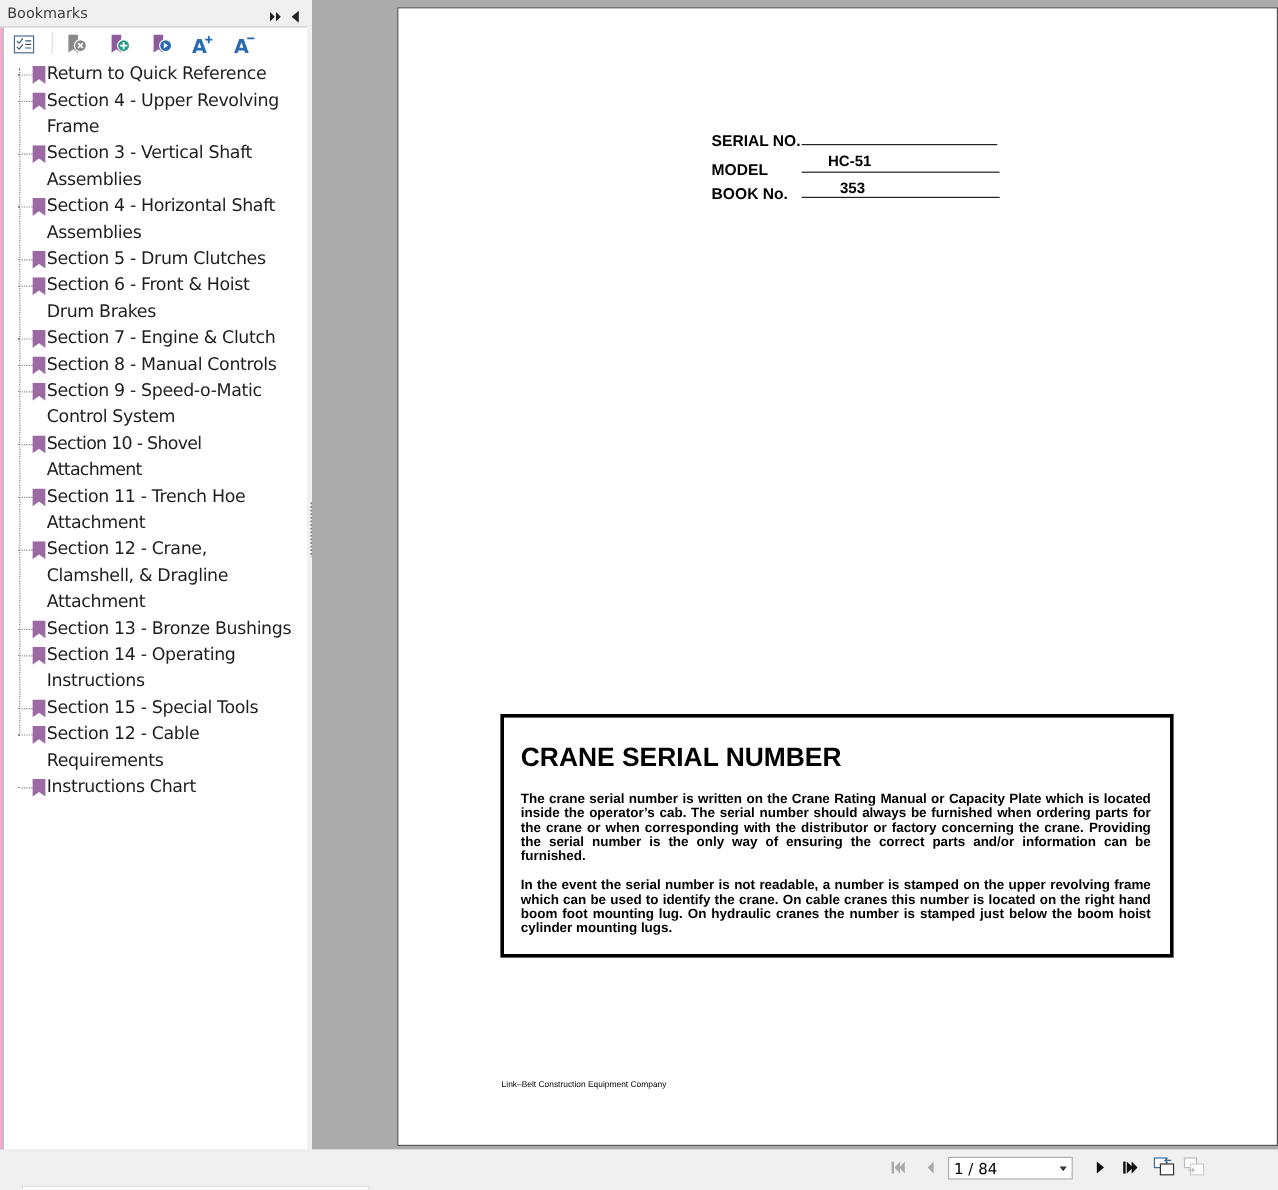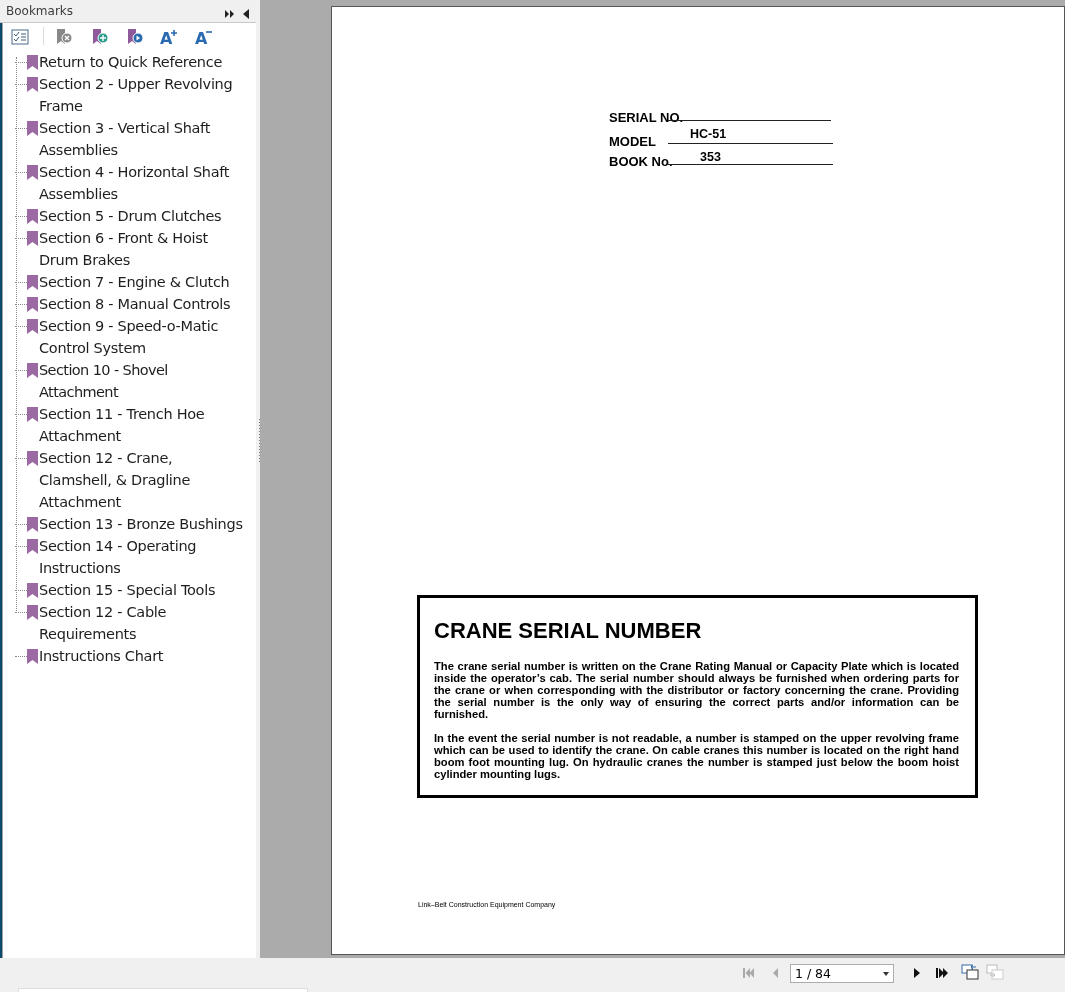--- a/index.html
+++ b/index.html
@@ -1,18 +1,18 @@
 <!DOCTYPE html>
 <html><head>
 <meta charset="utf-8">
 <style>
   html,body{margin:0;padding:0;}
   body{width:1065px;height:992px;position:relative;overflow:hidden;background:#f0f0f0;font-family:"DejaVu Sans",sans-serif;}
   
-  #sidebar{position:absolute;left:0;top:0;width:256px;height:958px;background:#0c4a6e;}
+  #sidebar{position:absolute;left:0;top:0;width:256px;height:958px;background:#f9a8d4;}
   #sb-head{position:absolute;left:0;top:0;width:256px;height:22px;background:#f0f0f0;border-bottom:1px solid #c8c8c8;}
   #sb-title{position:absolute;left:6px;top:4px;font-size:12px;color:#3c3c3c;}
   #sb-expand{position:absolute;left:224px;top:5px;width:12px;height:12px;cursor:pointer;}
   #sb-collapse{position:absolute;left:241px;top:5px;width:10px;height:12px;cursor:pointer;}
   #sb-body{position:absolute;left:2px;top:23px;width:253px;height:935px;background:#fff;border-left:1px solid #a0a0a0;}
   #sb-toolbar{position:absolute;left:0;top:0;width:253px;height:26px;}
   .tb{position:absolute;top:3px;width:22px;height:22px;cursor:pointer;display:flex;align-items:center;justify-content:center;}
   .tb svg{display:block}
   #tree{position:absolute;left:0;top:28px;width:253px;}
   .bm{position:relative;display:flex;cursor:pointer;}
@@ -20,21 +20,21 @@
   .bm .ico{position:absolute;left:24px;top:4px;width:11px;height:15px;}
   .bm .lbl{margin-left:36px;font-size:14.5px;line-height:22px;color:#1e1e1e;font-family:"DejaVu Sans",sans-serif;letter-spacing:-0.3px;width:208px;}
   #tree-vline{position:absolute;left:13px;top:34px;height:554px;border-left:1px dotted #888;}
   
   #splitter{position:absolute;left:256px;top:0;width:4px;height:958px;background:#f0f0f0;}
   #grip{position:absolute;left:258px;top:418px;width:3px;height:46px;background-image:radial-gradient(#777 0.7px,transparent 0.8px);background-size:3px 3px;}
   
   #viewer{position:absolute;left:260px;top:0;width:805px;height:958px;background:#ababab;}
   #page{position:absolute;left:331px;top:6px;width:732px;height:947px;background:#fff;border:1px solid #555;}
   .pd{position:absolute;font-family:"Liberation Sans",sans-serif;color:#000;}
-  .field-lbl{font-weight:bold;font-size:13px;margin-left:16px;}
+  .field-lbl{font-weight:bold;font-size:13px;}
   .field-line{position:absolute;height:1px;background:#222;}
   .field-val{font-weight:bold;font-size:12.5px;}
   #box{position:absolute;left:85px;top:588px;width:555px;height:197px;border:3px solid #000;}
   #box-title{position:absolute;left:14px;top:20px;font-weight:bold;font-size:22px;font-family:"Liberation Sans",sans-serif;}
   .box-p{position:absolute;left:14px;width:525px;font-weight:bold;font-size:11.2px;line-height:12px;text-align:justify;font-family:"Liberation Sans",sans-serif;}
   #footer-co{left:86px;top:894px;font-size:7px;}
   
   #bottombar{position:absolute;left:0;top:958px;width:1065px;height:34px;background:#f0f0f0;}
   .nav{position:absolute;top:8px;width:16px;height:16px;cursor:pointer;display:flex;align-items:center;justify-content:center;}
   #page-select{position:absolute;left:790px;top:6px;width:104px;height:19px;background:#fff;border:1px solid #adadad;box-sizing:border-box;cursor:pointer;}
@@ -123,21 +123,21 @@
           <span class="ico"><svg width="11" height="15" viewBox="0 0 11 15">
               <path d="M0 0h11v15l-5.5-4L0 15z" fill="#9b6aa3"></path>
             </svg></span>
           <span class="lbl">Return to Quick Reference</span>
         </div>
       <div class="bm">
           <span class="conn"></span>
           <span class="ico"><svg width="11" height="15" viewBox="0 0 11 15">
               <path d="M0 0h11v15l-5.5-4L0 15z" fill="#9b6aa3"></path>
             </svg></span>
-          <span class="lbl">Section 2 - Upper Revolving Frame</span>
+          <span class="lbl">Section 4 - Upper Revolving Frame</span>
         </div>
       <div class="bm">
           <span class="conn"></span>
           <span class="ico"><svg width="11" height="15" viewBox="0 0 11 15">
               <path d="M0 0h11v15l-5.5-4L0 15z" fill="#9b6aa3"></path>
             </svg></span>
           <span class="lbl">Section 3 - Vertical Shaft Assemblies</span>
         </div>
       <div class="bm">
           <span class="conn"></span>

